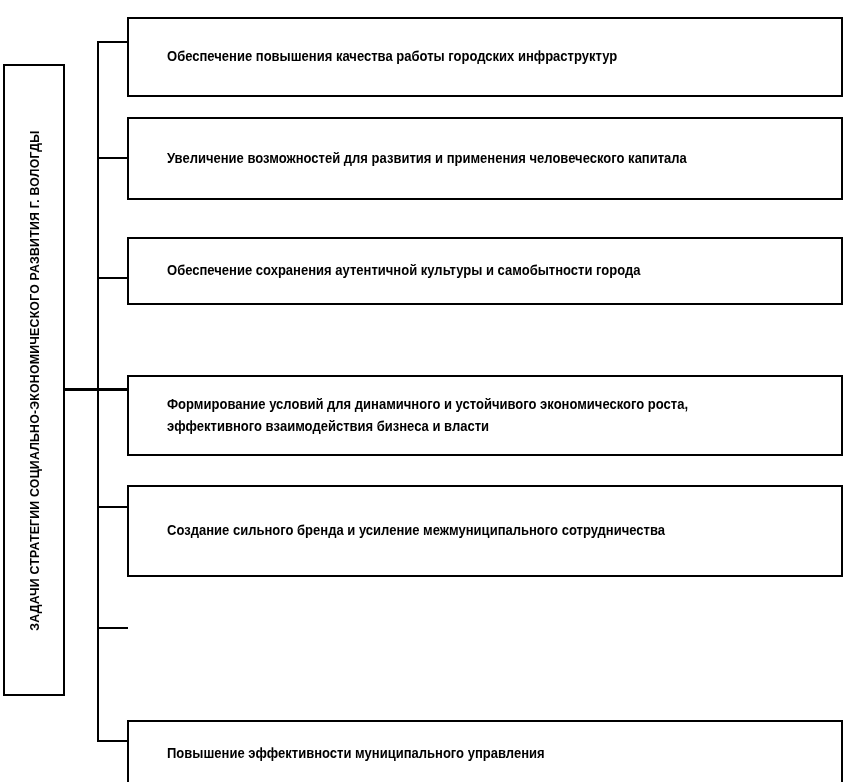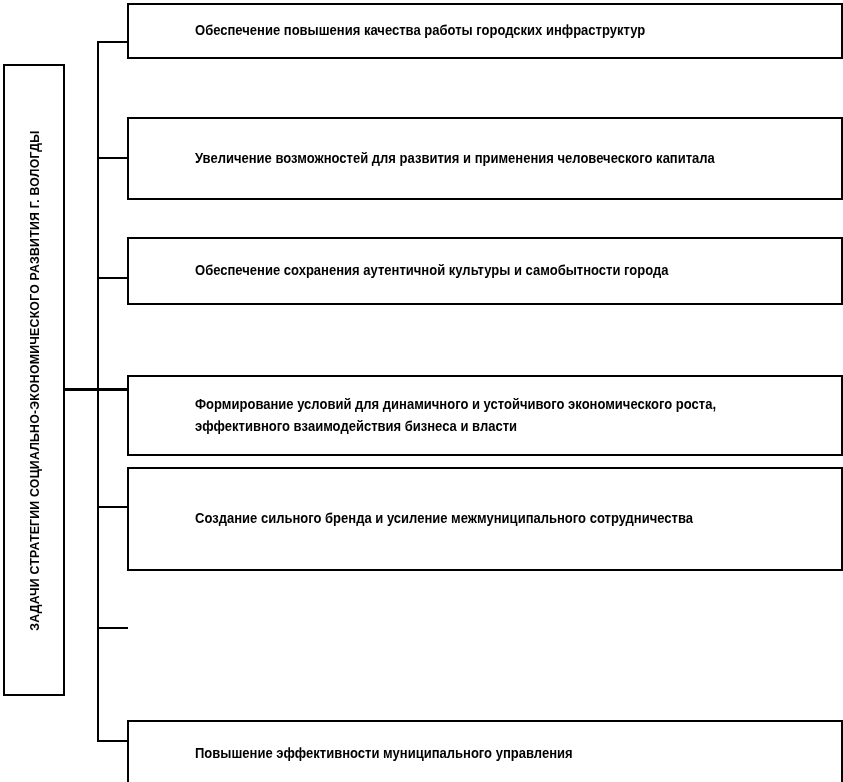--- a/index.html
+++ b/index.html
@@ -41,37 +41,37 @@
   
   .task-box {
     position: absolute;
     left: 127px;
     width: 716px;
     border: 2px solid #000000;
     box-sizing: border-box;
     background: #ffffff;
     display: flex;
     align-items: center;
-    padding-left: 66px;
+    padding-left: 38px;
     padding-right: 22px;
   }
   .task-label {
     display: inline-block;
     transform: scaleX(0.93);
     transform-origin: 0 50%;
     font-size: 14px;
     font-weight: 700;
     line-height: 1.55;
     white-space: pre-line;
   }
-  .t1 { top: 3px;   height: 56px; }
+  .t1 { top: 17px;   height: 80px; }
   .t2 { top: 117px; height: 83px; }
   .t3 { top: 237px; height: 68px; }
   .t4 { top: 351px; height: 81px; margin-top: 24px; }
-  .t5 { top: 467px; height: 104px; }
+  .t5 { top: 485px; height: 92px; }
   .t6 { top: 588px; height: 80px; }
   .t7 { top: 720px; height: 68px; }
   
   .trunk {
     position: absolute;
     left: 97px;
     top: 41px;
     width: 2px;
     height: 701px;
     background: #000000;

